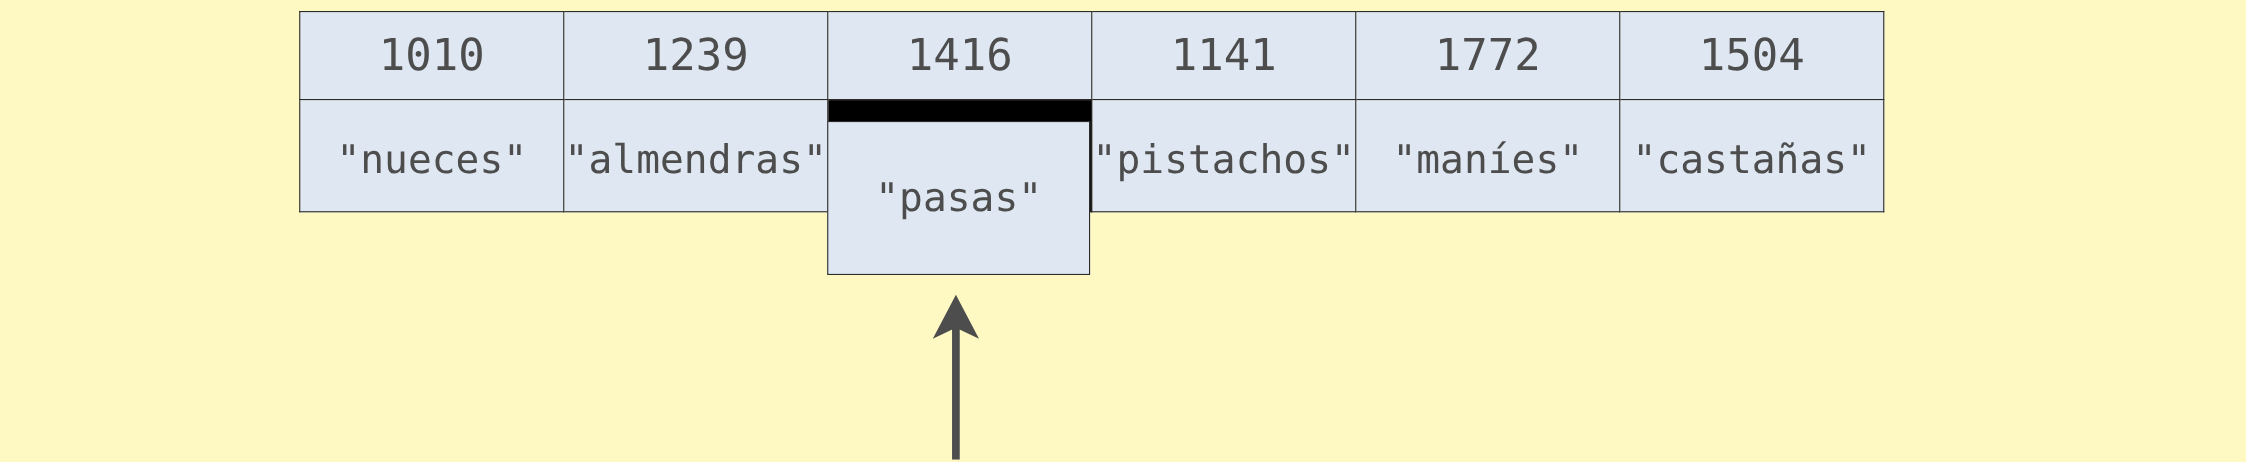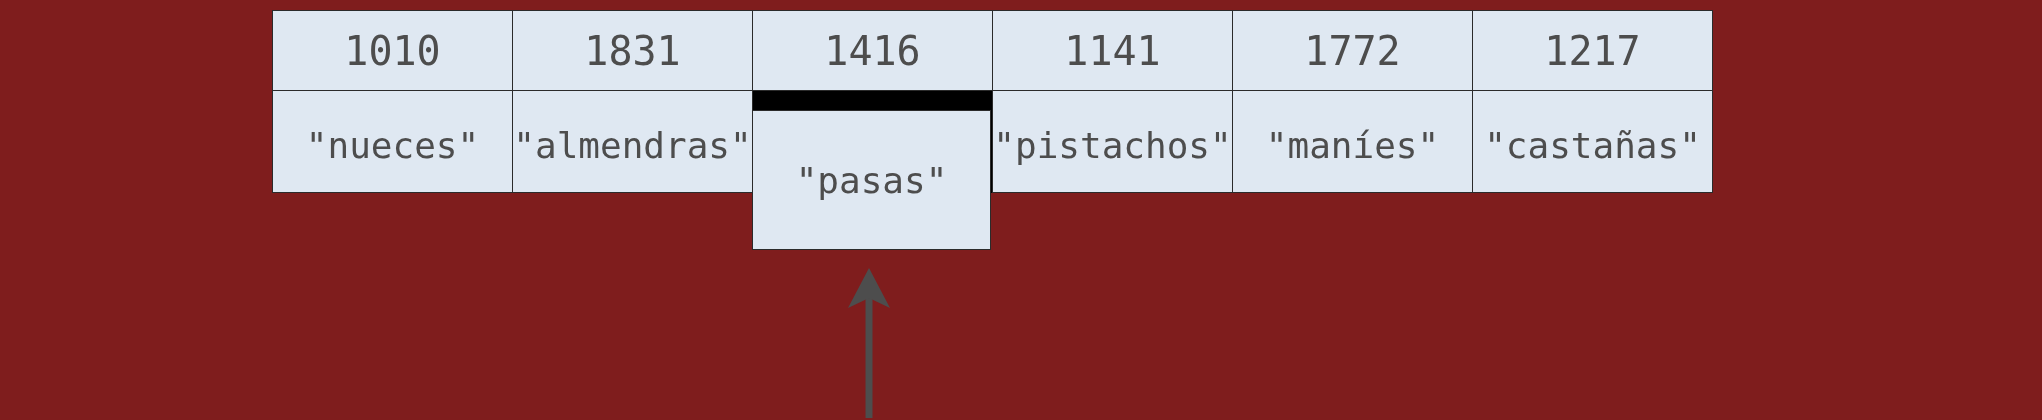--- a/index.html
+++ b/index.html
@@ -8,21 +8,21 @@
     width: 2042px;
     height: 420px;
     background: #000000;
     overflow: hidden;
   }
 
   #stage {
     position: relative;
     width: 2042px;
     height: 420px;
-    background: #7f1d1d;
+    background: #fef9c3;
     font-family: "DejaVu Sans Mono", "Liberation Mono", monospace;
   }
 
   
   .array-table {
     position: absolute;
     left: 272px;
     top: 10px;
     width: 1440px;
     height: 182px;
@@ -87,25 +87,25 @@
 </style>
 </head>
 <body>
 
 <div id="stage">
 
   <table class="array-table">
     <tbody>
       <tr class="index-row">
         <td>1010</td>
-        <td>1831</td>
+        <td>1239</td>
         <td>1416</td>
         <td>1141</td>
         <td>1772</td>
-        <td>1217</td>
+        <td>1504</td>
       </tr>
       <tr class="value-row">
         <td>"nueces"</td>
         <td>"almendras"</td>
         <td class="highlight-slot"></td>
         <td>"pistachos"</td>
         <td>"maníes"</td>
         <td>"castañas"</td>
       </tr>
     </tbody>

